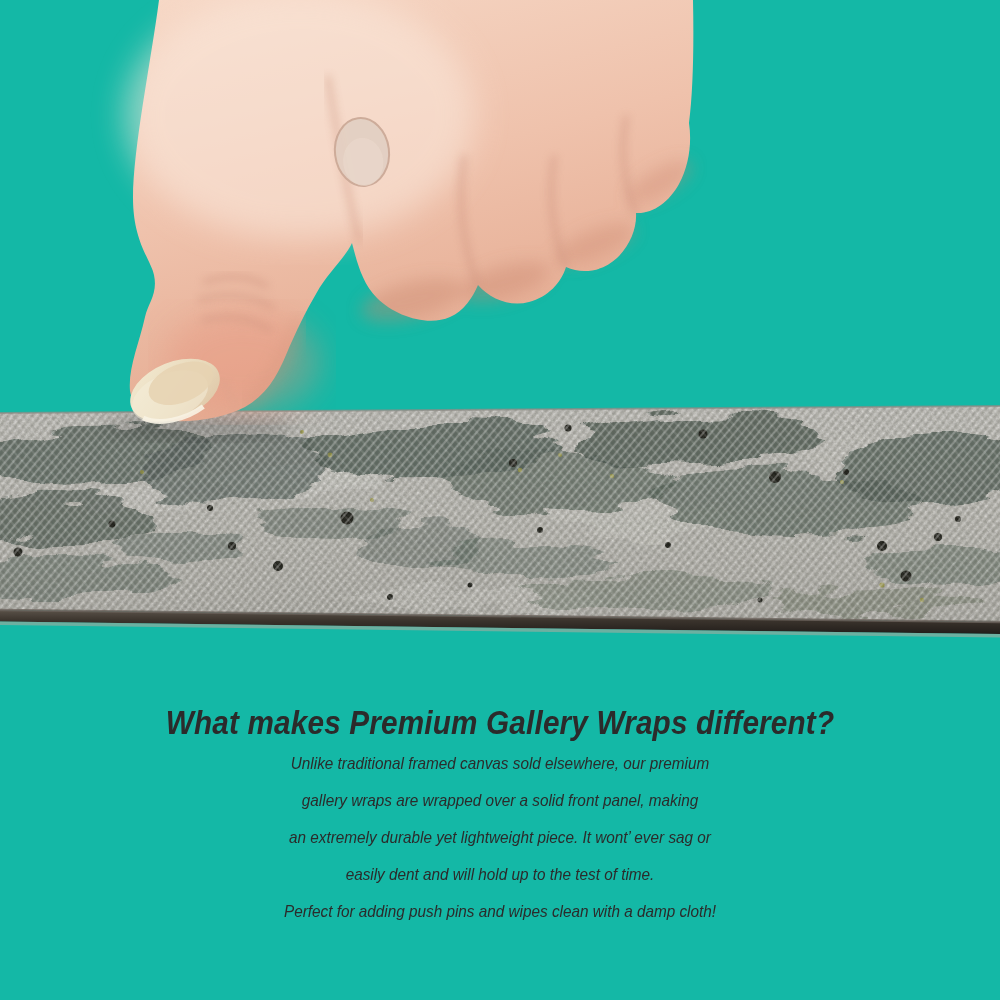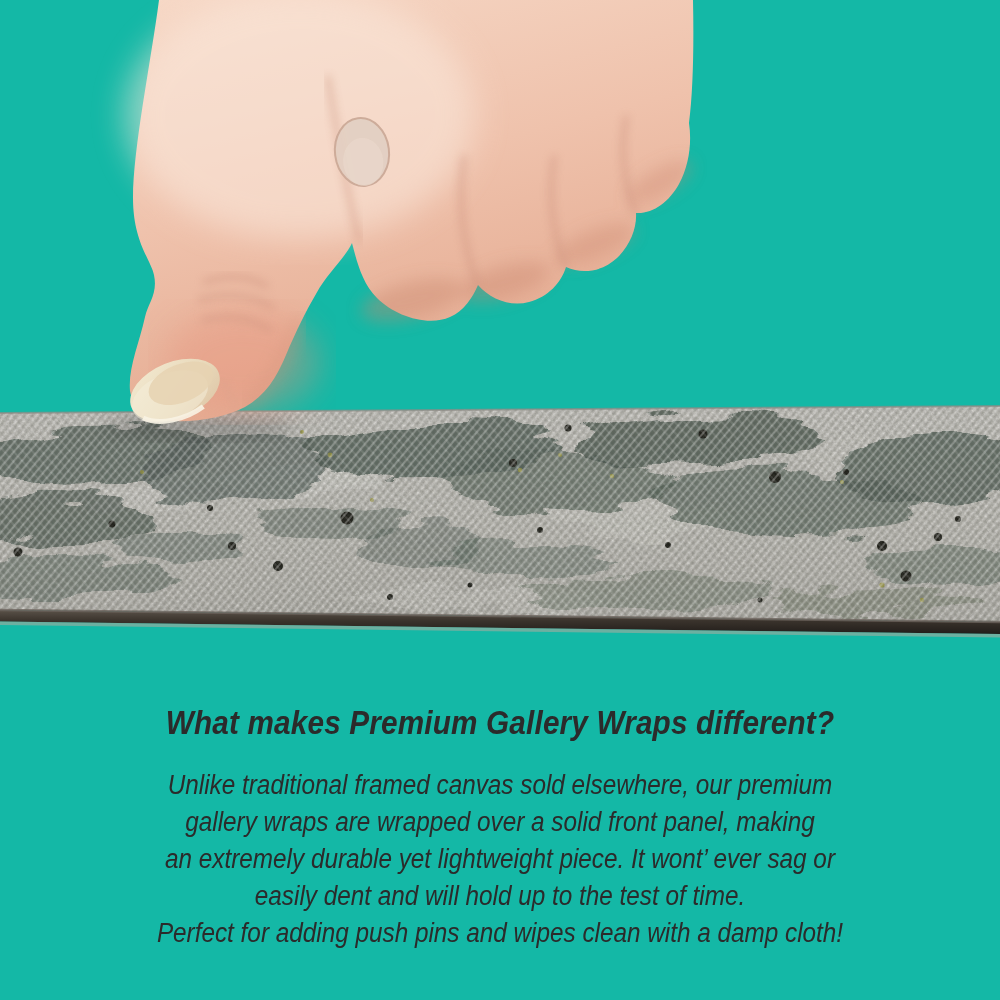--- a/index.html
+++ b/index.html
@@ -9,21 +9,21 @@
   }
   .photo-layer{position:absolute;left:0;top:0;width:1000px;height:1000px;}
   .caption{
     position:absolute;left:0;right:0;top:702px;text-align:center;
     color:#2b2b2b;font-style:italic;
   }
   .caption .heading{
     font-size:33px;font-weight:600;line-height:42px;
     transform:scaleX(.90);white-space:nowrap;letter-spacing:.2px;
   }
-  .caption .bodytext{margin-top:23px;font-size:27px;font-weight:400;line-height:37px;}
+  .caption .bodytext{margin-top:1px;font-size:17px;font-weight:400;line-height:37px;}
   .caption .line{transform:scaleX(.90);white-space:nowrap;}
 </style>
 </head>
 <body>
 
 <div class="stage">
 
   <svg class="photo-layer" viewBox="0 0 1000 1000" aria-hidden="true">
     <defs>
       <linearGradient id="skinGrad" x1="0" y1="0" x2="0.35" y2="1">

